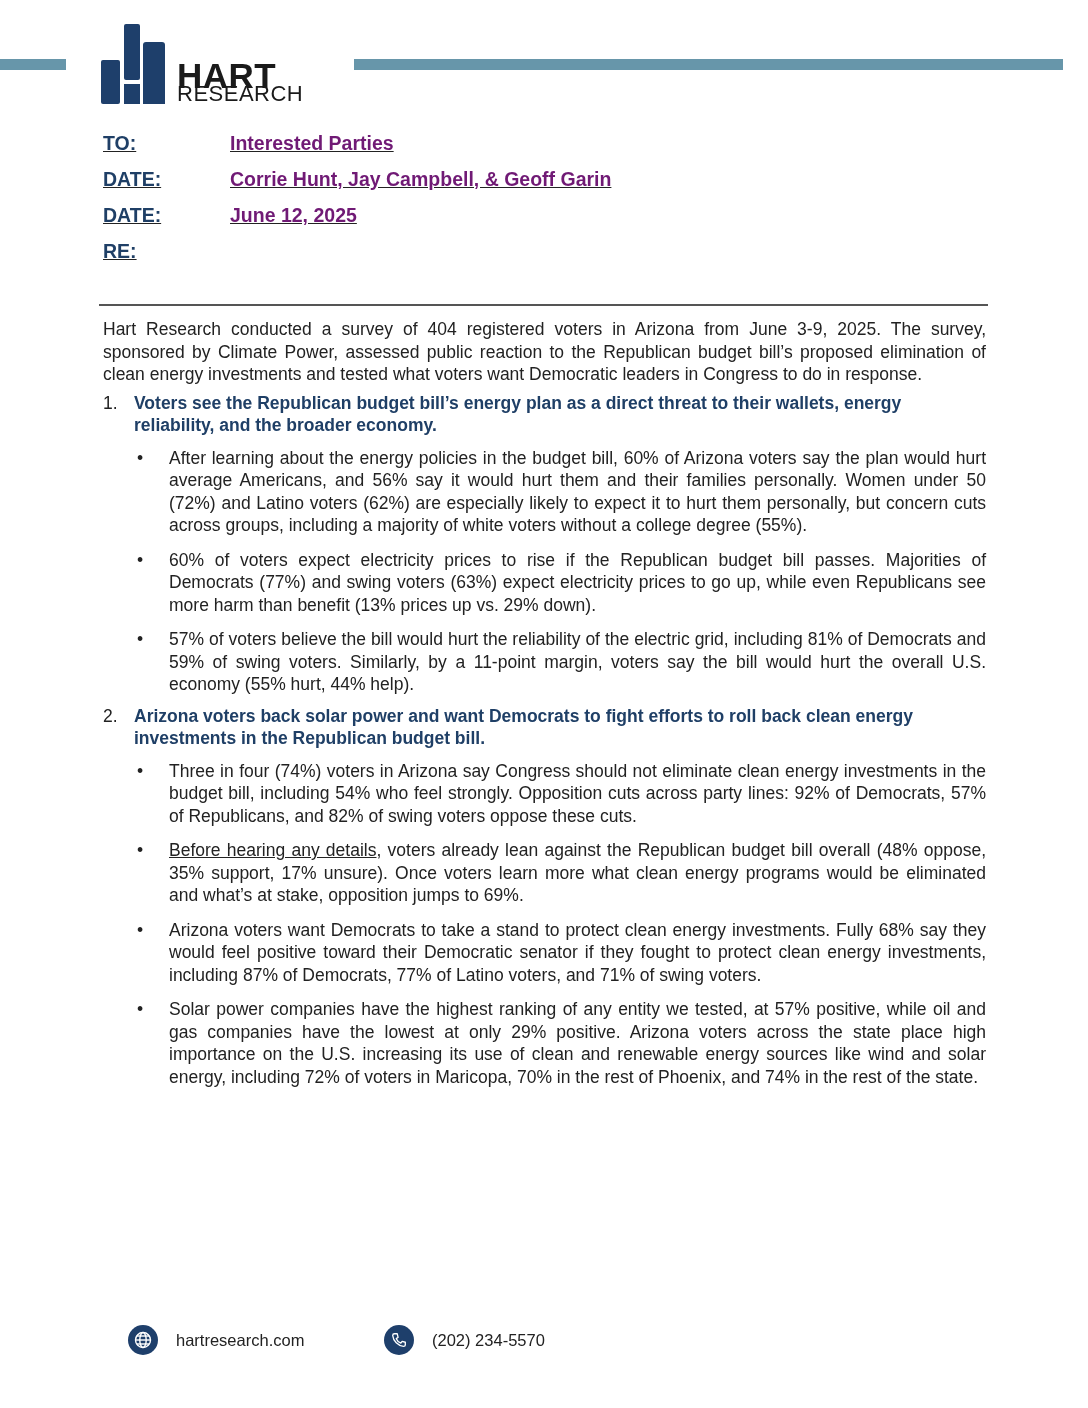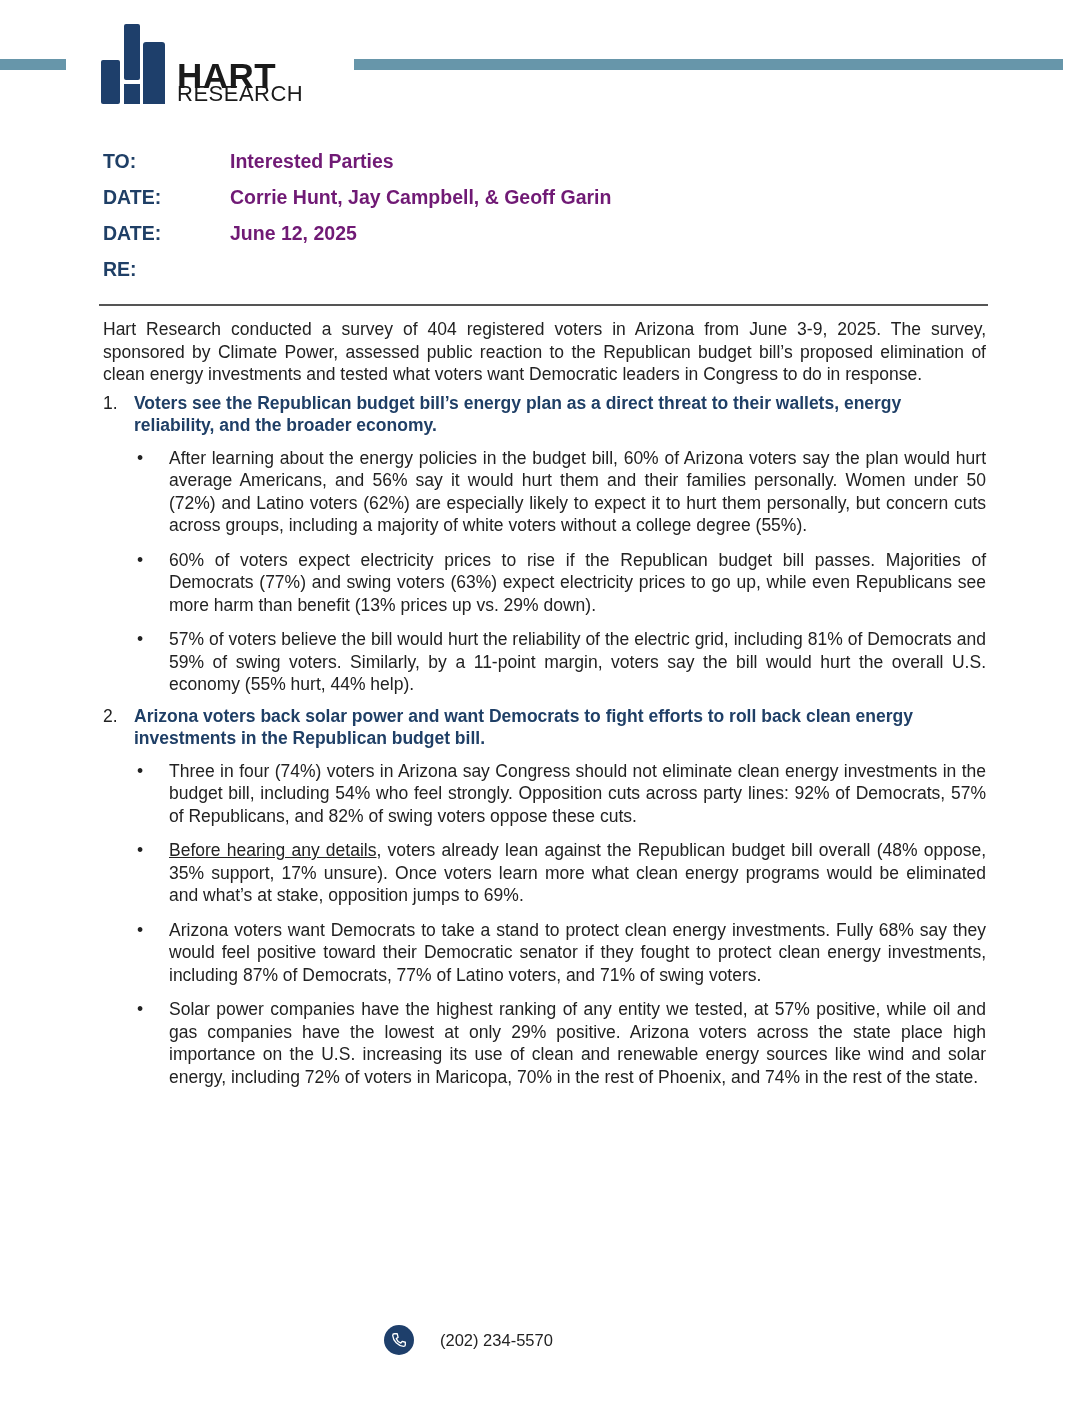--- a/index.html
+++ b/index.html
@@ -6,21 +6,21 @@
   body { width: 1088px; height: 1408px; position: relative; overflow: hidden;
          font-family: "Liberation Sans", sans-serif; color: #222; }
   .top-bar-left { position: absolute; left: 0; top: 59px; width: 66px; height: 11px; background: #6796aa; }
   .top-bar-right { position: absolute; left: 354px; top: 59px; width: 709px; height: 11px; background: #6796aa; }
   .logo { position: absolute; left: 101px; top: 24px; width: 230px; height: 80px; }
   .logo-mark { position: absolute; left: 0; top: 0; width: 66px; height: 80px; }
   .logo-mark div { position: absolute; background: #1e3f6b; }
   .logo-hart { position: absolute; left: 76px; top: 34px; font-size: 35px; font-weight: bold; color: #1a1a1a; letter-spacing: 0.5px; line-height: 1; }
   .logo-research { position: absolute; left: 76px; top: 59px; font-size: 22px; color: #1a1a1a; letter-spacing: 0.5px; line-height: 1; }
 
-  .memo { position: absolute; left: 103px; top: 150px; width: 885px; }
+  .memo { position: absolute; left: 103px; top: 132px; width: 885px; text-decoration: underline; }
   .memo-row { display: flex; font-weight: bold; font-size: 19.5px; line-height: 23px; margin-bottom: 13px; }
   .memo-label { width: 127px; color: #1f3f66; flex: none; }
   .memo-value { color: #701a75; flex: 1; }
   .memo-rule { position: absolute; left: 99px; top: 304px; width: 889px; height: 2px; background: #555; }
 
   .content { position: absolute; left: 103px; top: 318px; width: 883px; font-size: 17.5px; line-height: 22.5px; }
   .intro { text-align: justify; margin: 0 0 6px 0; }
   .section { display: flex; margin-bottom: 10px; }
   .sec-num { width: 31px; flex: none; }
   .sec-title { color: #1f3f66; font-weight: bold; flex: 1; }
@@ -106,21 +106,33 @@
     <div class="bullet-dot">•</div>
     <div class="bullet-text">Arizona voters want Democrats to take a stand to protect clean energy investments. Fully 68% say they would feel positive toward their Democratic senator if they fought to protect clean energy investments, including 87% of Democrats, 77% of Latino voters, and 71% of swing voters.</div>
   </div>
   <div class="bullet">
     <div class="bullet-dot">•</div>
     <div class="bullet-text">Solar power companies have the highest ranking of any entity we tested, at 57% positive, while oil and gas companies have the lowest at only 29% positive. Arizona voters across the state place high importance on the U.S. increasing its use of clean and renewable energy sources like wind and solar energy, including 72% of voters in Maricopa, 70% in the rest of Phoenix, and 74% in the rest of the state.</div>
   </div>
 </div>
 
 <div class="footer">
-  <div class="foot-item" style="left:256px;gap:8px;">
+  <div class="foot-item" style="left:0;">
+    <span class="foot-icon">
+      <svg width="20" height="20" viewBox="0 0 20 20" fill="none" stroke="#fff" stroke-width="1.4">
+        <circle cx="10" cy="10" r="7.5"></circle>
+        <ellipse cx="10" cy="10" rx="3.2" ry="7.5"></ellipse>
+        <line x1="2.5" y1="10" x2="17.5" y2="10"></line>
+        <line x1="3.5" y1="6" x2="16.5" y2="6"></line>
+        <line x1="3.5" y1="14" x2="16.5" y2="14"></line>
+      </svg>
+    </span>
+    <span class="foot-text">hartresearch.com</span>
+  </div>
+  <div class="foot-item" style="left:256px;">
     <span class="foot-icon">
       <svg width="18" height="18" viewBox="0 0 20 20" fill="none" stroke="#fff" stroke-width="1.5" stroke-linejoin="round">
         <path d="M5 3 L8 3 L9 7 L7 8.5 C8 11 9.5 12.5 12 13.5 L13.5 11.5 L17 12.5 L17 15.5 C17 16.5 16 17 15 17 C9 16.5 3.5 11 3 5 C3 4 4 3 5 3 Z"></path>
       </svg>
     </span>
     <span class="foot-text">(202) 234-5570</span>
   </div>
 </div>
 
 </body></html>

